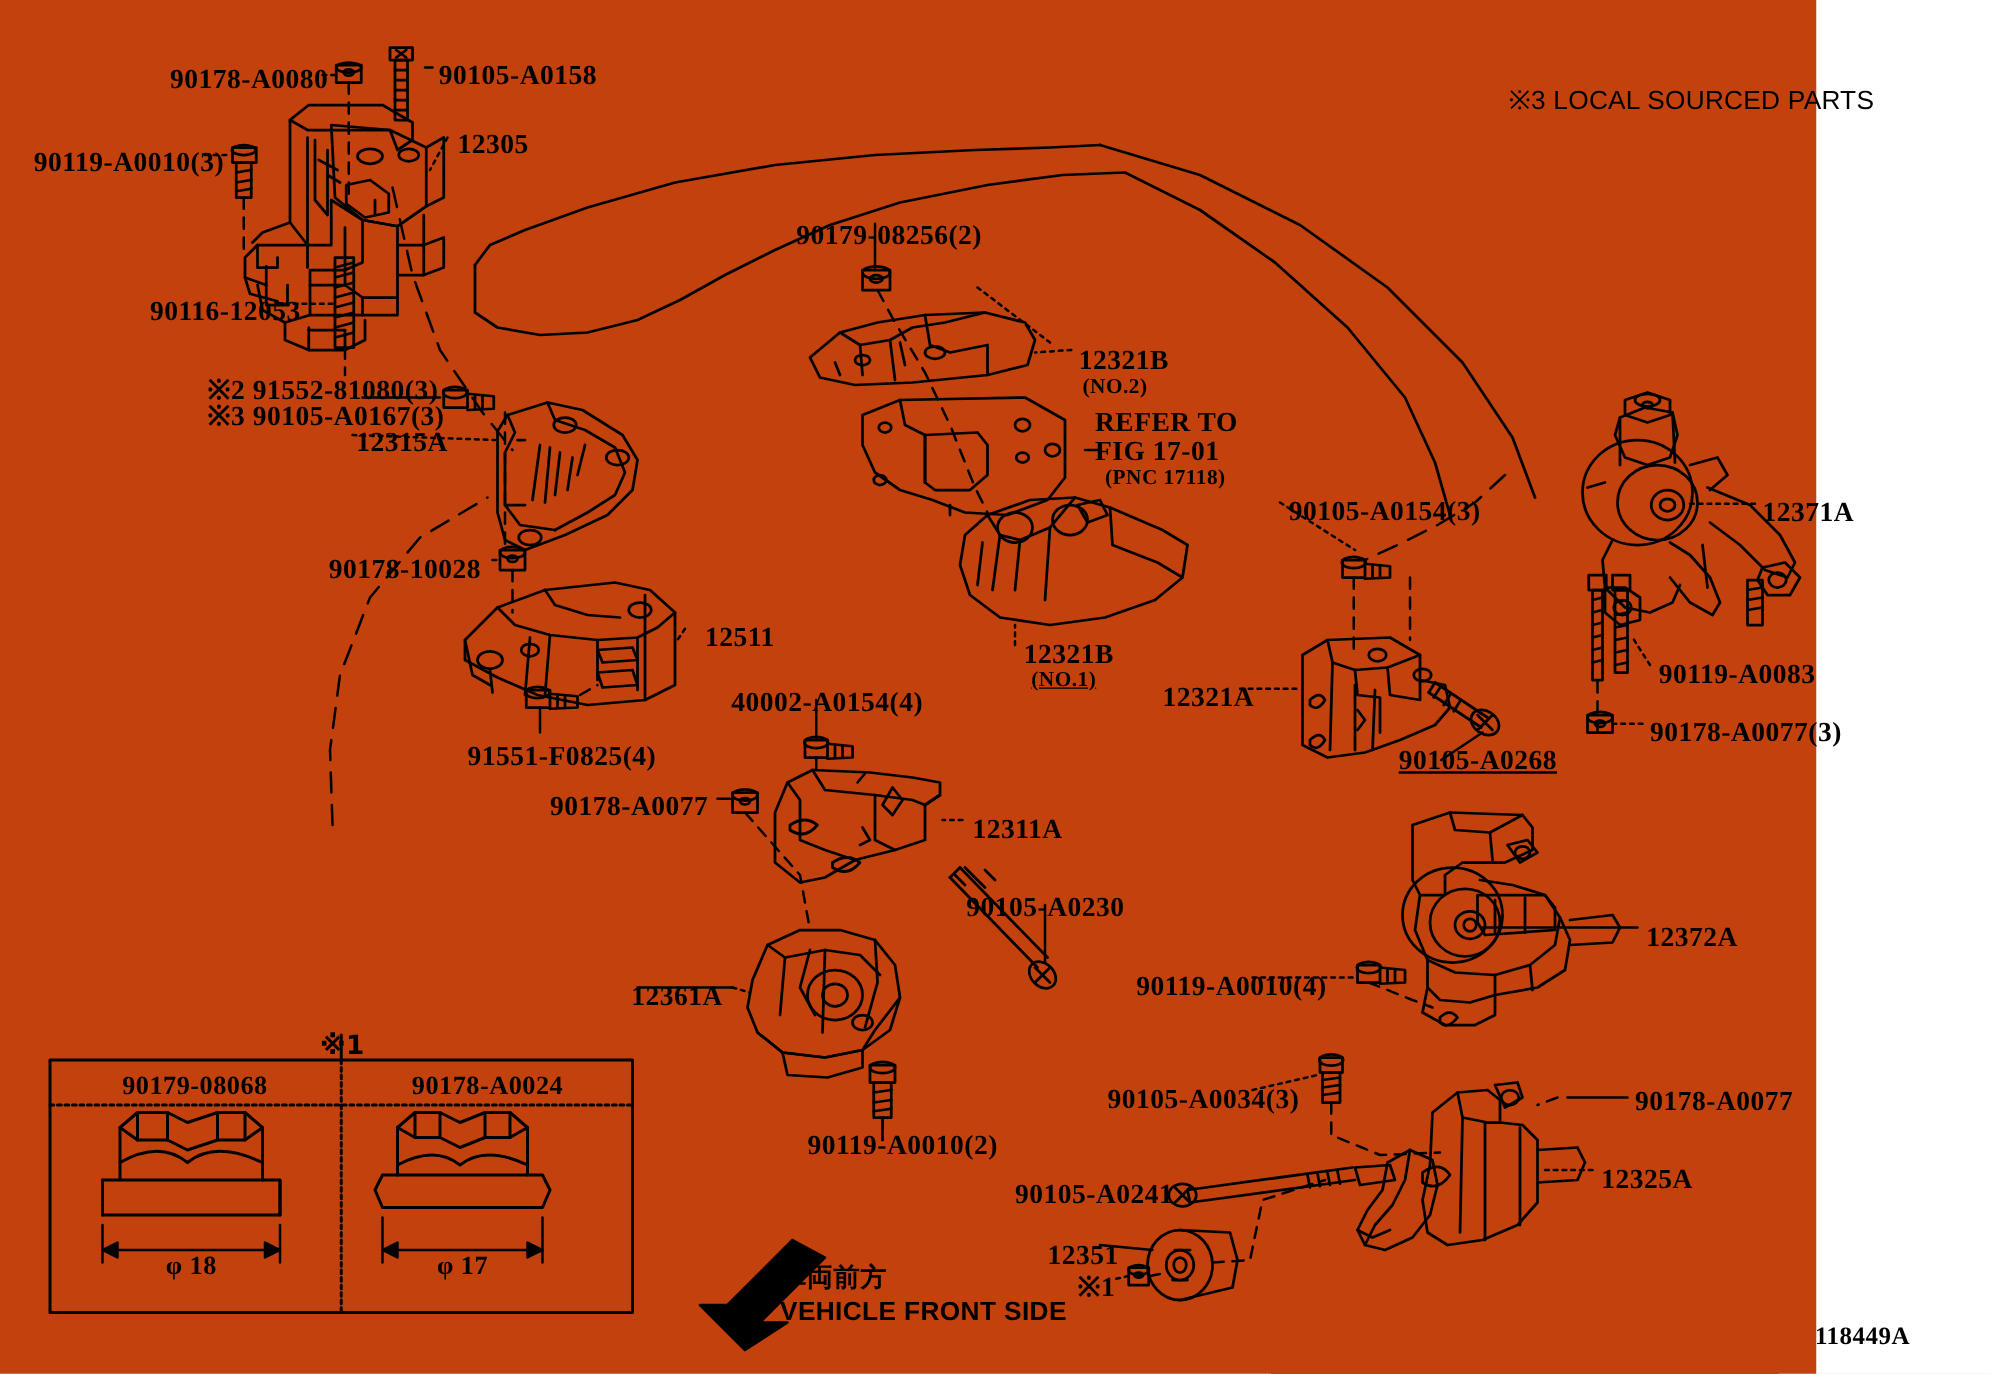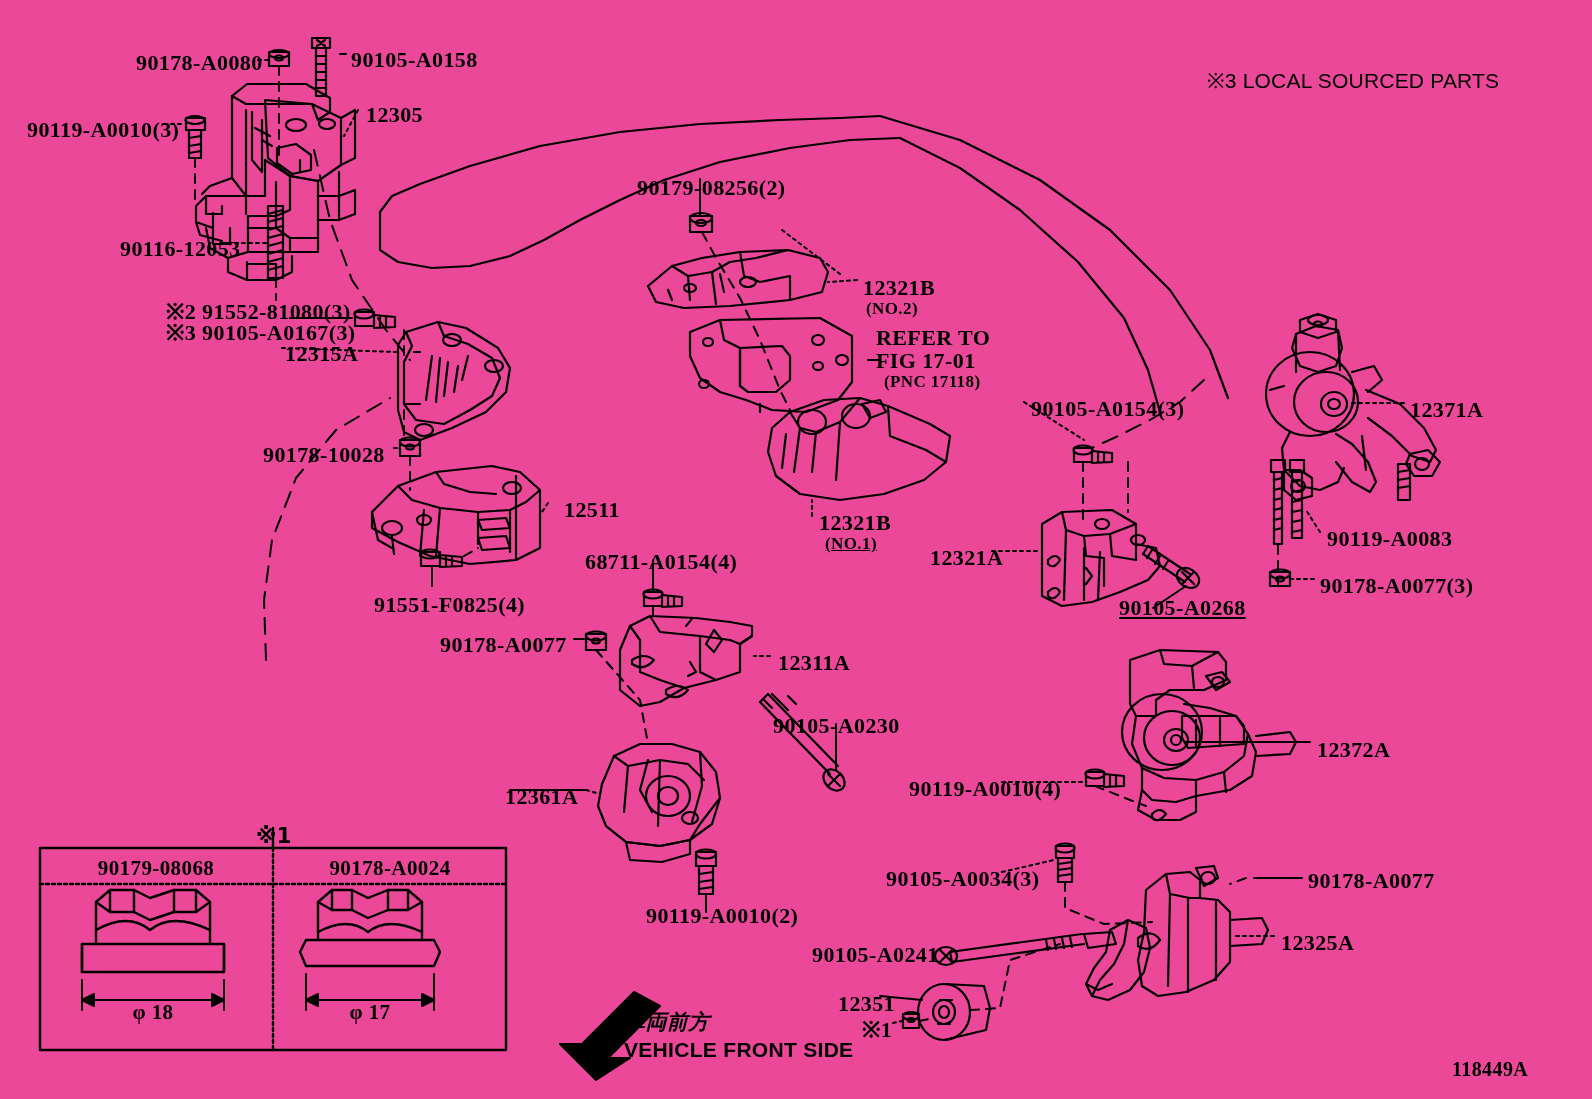--- a/index.html
+++ b/index.html
@@ -1,18 +1,18 @@
 <!DOCTYPE html>
 <html><head>
 <meta charset="utf-8">
 <style>
   html,body{margin:0;padding:0;background:#ffffff;}
   body{width:1592px;height:1099px;overflow:hidden;position:relative;
        font-family:"Liberation Sans", sans-serif;color:#000;}
-  #sheet{position:relative;width:1592px;height:1099px;background:#ec4899;}
+  #sheet{position:relative;width:1453px;height:1099px;background:#c2410c;}
   svg.art{position:absolute;left:0;top:0;width:1592px;height:1099px;
           pointer-events:none;}
   .lbl{position:absolute;font-family:"Liberation Serif", serif;
        font-weight:bold;font-size:22px;letter-spacing:0.4px;
        white-space:pre;line-height:1.18;color:#000;}
   .lbl.sm{font-size:17px;}
   .lbl.note{font-family:"Liberation Sans", sans-serif;font-weight:normal;
             font-size:21px;letter-spacing:0.2px;}
   .lbl.jp{font-family:"DejaVu Sans", sans-serif;font-weight:bold;font-size:21px;}
   .lbl.vfs{font-family:"Liberation Sans", sans-serif;font-weight:bold;
@@ -525,21 +525,21 @@
       <div class="lbl" style="left: 166px; top: 320px;">※3 90105-A0167(3)</div>
       <div class="lbl" style="left: 285px; top: 341px;">12315A</div>
       <div class="lbl" style="left: 263px; top: 442px;">90178-10028</div>
       <div class="lbl" style="left: 564px; top: 497px;">12511</div>
       <div class="lbl" style="left: 374px; top: 592px;">91551-F0825(4)</div>
       <div class="lbl" style="left: 637px; top: 175px;">90179-08256(2)</div>
       <div class="lbl" style="left: 863px; top: 275px;">12321B</div>
       <div class="lbl sm" style="left: 866px; top: 299px;">(NO.2)</div>
       <div class="lbl" style="left: 819px; top: 510px;">12321B</div>
       <div class="lbl sm" style="left: 825px; top: 534px; text-decoration: underline;">(NO.1)</div>
-      <div class="lbl" style="left: 585px; top: 549px;">68711-A0154(4)</div>
+      <div class="lbl" style="left: 585px; top: 549px;">40002-A0154(4)</div>
       <div class="lbl" style="left: 440px; top: 632px;">90178-A0077</div>
       <div class="lbl" style="left: 778px; top: 650px;">12311A</div>
       <div class="lbl" style="left: 773px; top: 713px;">90105-A0230</div>
       <div class="lbl" style="left: 505px; top: 784px;">12361A</div>
       <div class="lbl" style="left: 646px; top: 903px;">90119-A0010(2)</div>
       <div class="lbl" style="left: 1031px; top: 396px;">90105-A0154(3)</div>
       <div class="lbl" style="left: 930px; top: 545px;">12321A</div>
       <div class="lbl" style="left: 1119px; top: 595px; text-decoration: underline;">90105-A0268</div>
       <div class="lbl" style="left: 1410px; top: 397px;">12371A</div>
       <div class="lbl" style="left: 1327px; top: 526px;">90119-A0083</div>
@@ -559,18 +559,18 @@
   <div class="lbl" style="left:876px;top:325px;">REFER TO</div>
   <div class="lbl" style="left:876px;top:348px;">FIG 17-01</div>
   <div class="lbl sm" style="left:884px;top:372px;text-align:center;">(PNC 17118)</div>
 
   <div class="lbl jp" style="left:256px;top:824px;">※1</div>
   <div class="lbl boxhdr ta-c" style="left:56px;top:856px;width:200px;">90179-08068</div>
   <div class="lbl boxhdr ta-c" style="left:290px;top:856px;width:200px;">90178-A0024</div>
   <div class="lbl dim ta-c" style="left:103px;top:1000px;width:100px;">φ 18</div>
   <div class="lbl dim ta-c" style="left:320px;top:1000px;width:100px;">φ 17</div>
 
-  <div class="lbl jp" style="left:624px;top:1010px;font-style:italic;">車両前方</div>
+  <div class="lbl jp" style="left:624px;top:1010px;">車両前方</div>
   <div class="lbl vfs" style="left:624px;top:1038px;">VEHICLE FRONT SIDE</div>
 
   <div class="lbl diagid" style="left:1452px;top:1058px;">118449A</div>
 
 </div>
 
 </body></html>

